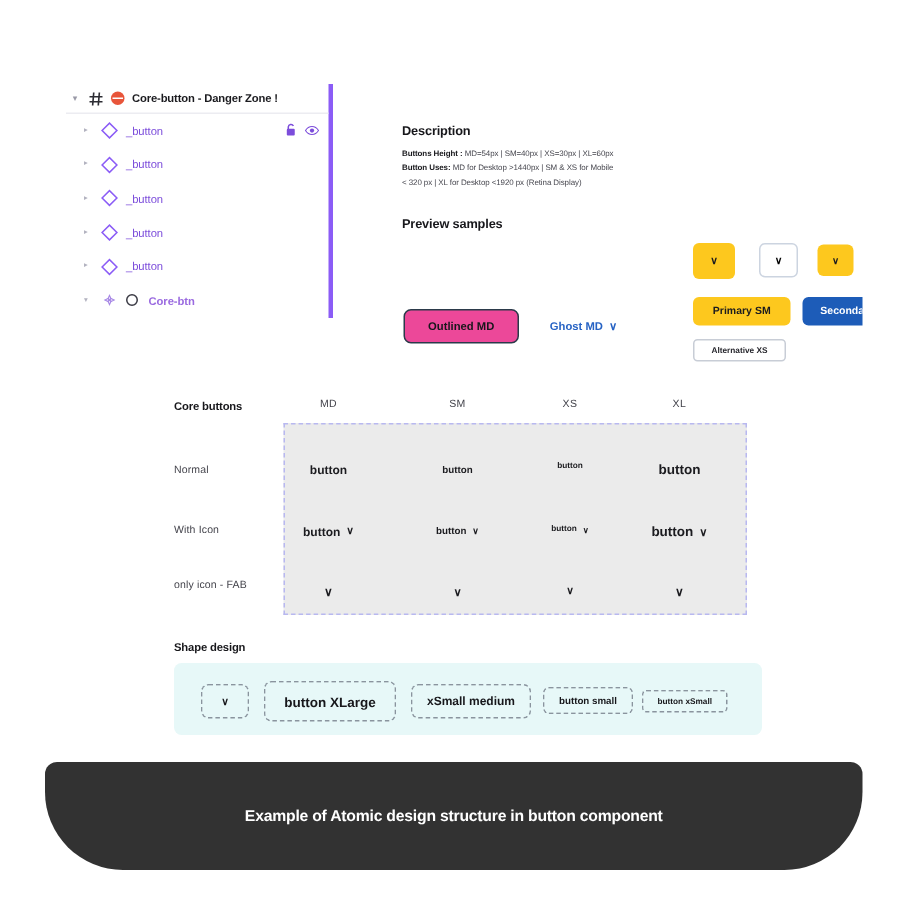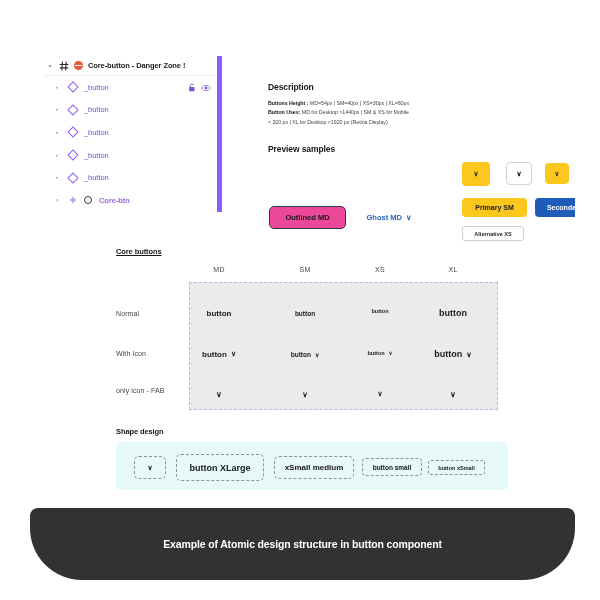--- a/index.html
+++ b/index.html
@@ -30,21 +30,21 @@
     left: 0; top: 0; right: 0; bottom: 0;
     background: #ffffff;
   }
 
   
   .tree {
     position: absolute;
     left: 14px; top: 36px;
     width: 178px;
     background: #fff;
-    border-right: 5px solid #8b5cf6;
+    border-right: 3px solid #8b5cf6;
   }
   .tree-header {
     display: flex; align-items: center;
     gap: 5px;
     height: 20px;
     padding: 0 4px 0 2px;
     border-bottom: 1px solid #ececf1;
   }
   .tree-caret {
     width: 8px; color: #9a9aa8; font-size: 6px; line-height: 1;
@@ -148,22 +148,22 @@
   #f-sm  { position:absolute; left:515px; top:143px; width:24px; height:21px; border-radius:4px; }
 
   #p-psm { position:absolute; left:432px; top:178px; width:65px; height:19px; border-radius:4px; font-size:7px; }
   #p-ssm { position:absolute; left:505px; top:178px; width:72px; height:19px; border-radius:4px; font-size:7px; }
   #p-axs { position:absolute; left:432px; top:206px; width:62px; height:15px; border-radius:3px; font-size:5.5px; }
 
   .chev { display:inline-block; }
 
   
   .core-title {
-    position: absolute; left: 86px; top: 227px;
-    font-size: 7.5px; font-weight: 700; color: #17171b; letter-spacing: -0.1px; text-decoration: underline;
+    position: absolute; left: 86px; top: 246px;
+    font-size: 7.5px; font-weight: 700; color: #17171b; letter-spacing: -0.1px;
   }
   .col-head {
     position: absolute; top: 246px;
     font-size: 7px; color: #44444c; letter-spacing: 0.3px;
     text-align: center; width: 60px;
   }
   .row-head {
     position: absolute; left: 86px;
     font-size: 7px; color: #44444c; letter-spacing: 0.1px;
   }

